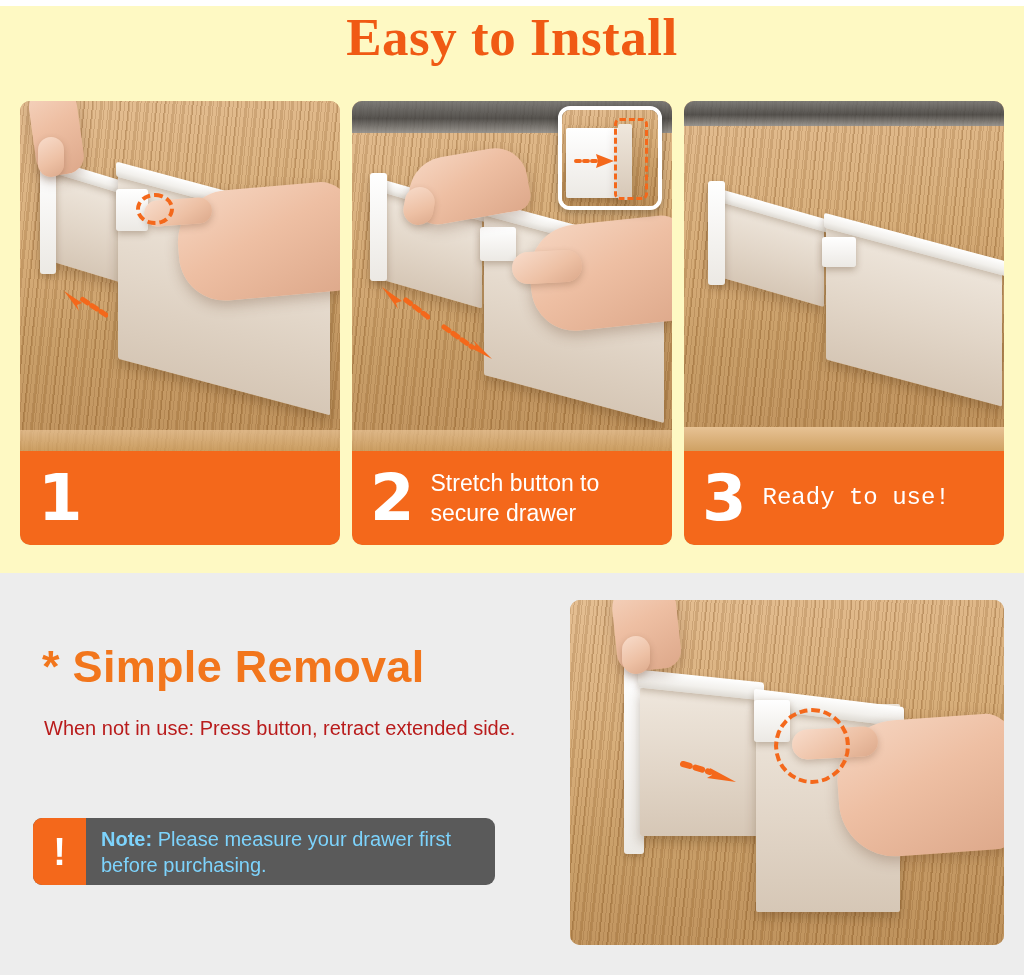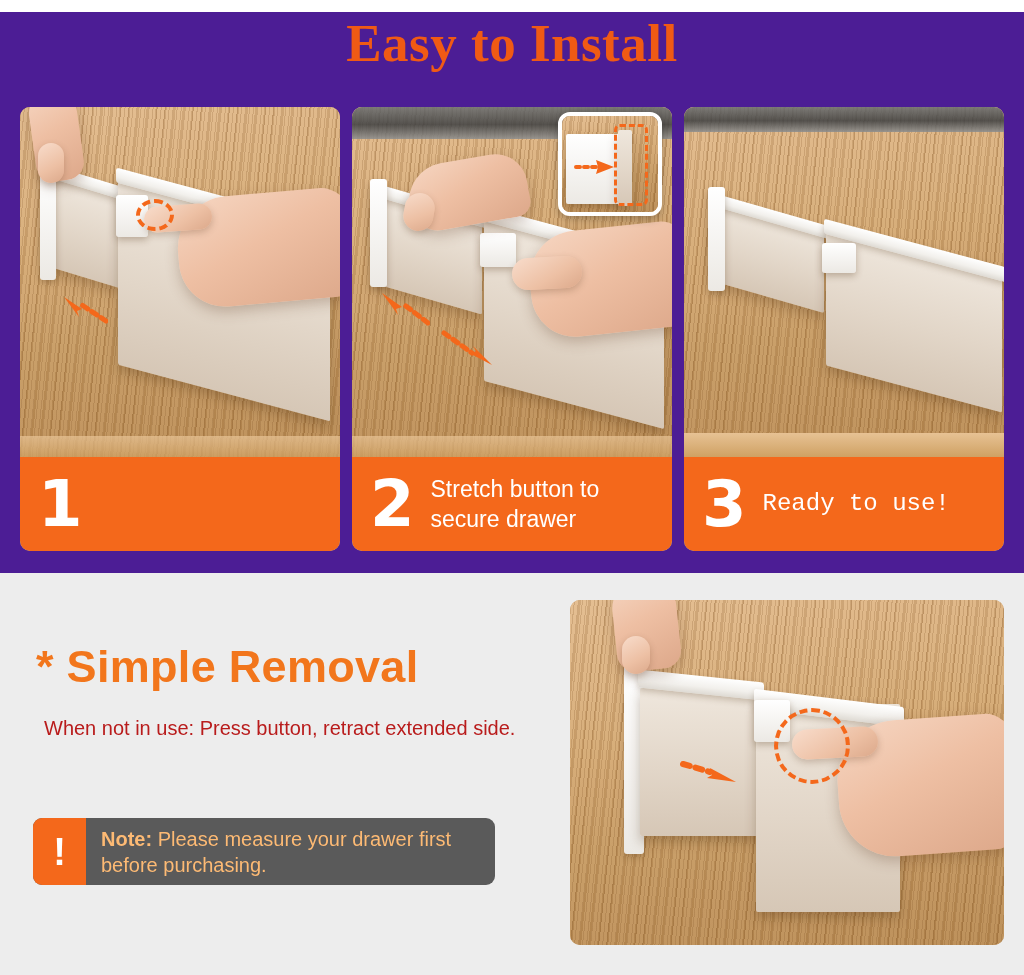--- a/index.html
+++ b/index.html
@@ -8,22 +8,22 @@
     height: 975px;
     background: #ffffff;
     font-family: "Liberation Sans", sans-serif;
     overflow: hidden;
   }
   .page { position: relative; width: 1024px; height: 975px; background: #ffffff; }
 
   
   .top-section {
     position: absolute;
-    left: 0; top: 12px; width: 1024px; height: 719px;
-    background: #4c1d95;
+    left: 0; top: 6px; width: 1024px; height: 719px;
+    background: #fef9c3;
   }
   .main-title {
     position: absolute;
     left: 0; top: 0; width: 1024px;
     text-align: center;
     font-family: "Liberation Serif", serif;
     font-weight: bold;
     font-size: 53px;
     line-height: 62px;
     color: #F05A14;
@@ -157,21 +157,21 @@
   .step-text.single { font-size: 24px; font-family: Liberation Mono, monospace; }
 
   
   .bottom-section {
     position: absolute;
     left: 0; top: 573px; width: 1024px; height: 402px;
     background: #EDEDED;
   }
   .removal-title {
     position: absolute;
-    left: 36px; top: 68px;
+    left: 42px; top: 68px;
     font-size: 45px;
     font-weight: bold;
     color: #F2761C;
     line-height: 52px;
     letter-spacing: 0.3px;
   }
   .removal-body {
     position: absolute;
     left: 44px; top: 136px;
     width: 512px;
@@ -198,21 +198,21 @@
     color: #ffffff;
     font-size: 38px;
     font-weight: bold;
     line-height: 38px;
   }
   .note-text {
     flex: 1 1 auto;
     display: flex;
     align-items: center;
     padding: 0 15px 0 15px;
-    color: #fdba74;
+    color: #7dd3fc;
     font-size: 20px;
     line-height: 26px;
   }
   .note-text b { font-weight: bold; }
 
   .removal-photo {
     position: absolute;
     left: 570px; top: 27px;
     width: 434px; height: 345px;
     border-radius: 10px;

